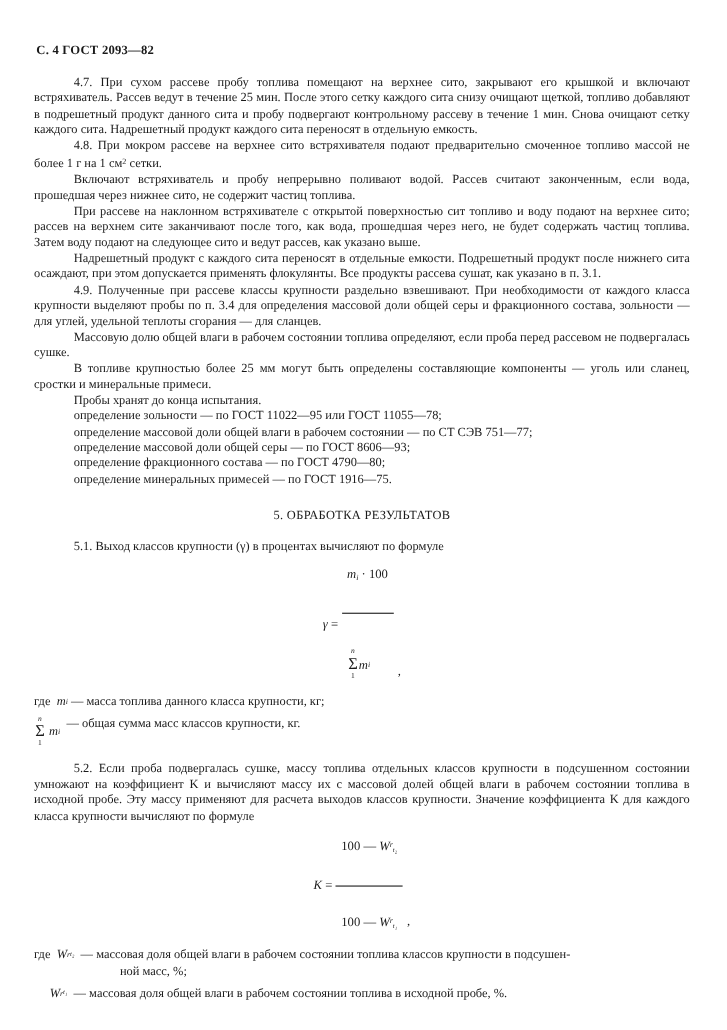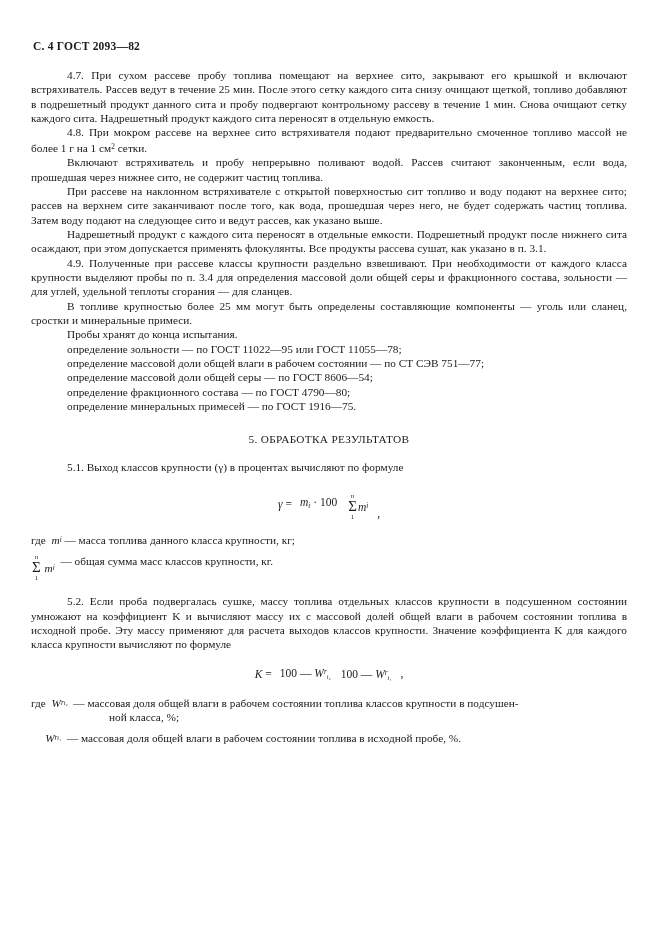--- a/index.html
+++ b/index.html
@@ -83,24 +83,24 @@
   }
   .eq .lhs {
     font-style: italic;
     margin-right: 3px;
   }
   .eq .eqsign {
     margin-right: 3px;
   }
   .frac {
     display: inline-flex;
-    flex-direction: row;
-    align-items: center;
+    flex-direction: column;
     vertical-align: middle;
     line-height: 1.05;
+    gap: 26px;
   }
   .frac .num {
     padding: 0 5px 1px 5px;
     white-space: nowrap;
   }
   .frac .den {
     padding: 1px 5px 0 5px;
     white-space: nowrap;
   }
   .frac .bar {
@@ -194,28 +194,29 @@
     <p class="body-par"><span>4.8.  При мокром рассеве на верхнее сито встряхивателя подают предварительно смоченное топливо массой не более 1 г на 1 см</span><sup class="sq">2</sup><span> сетки.</span></p>
 
     <p class="body-par">Включают встряхиватель и пробу непрерывно поливают водой. Рассев считают законченным, если вода, прошедшая через нижнее сито, не содержит частиц топлива.</p>
 
     <p class="body-par">При рассеве на наклонном встряхивателе с открытой поверхностью сит топливо и воду подают на верхнее сито; рассев на верхнем сите заканчивают после того, как вода, прошедшая через него, не будет содержать частиц топлива. Затем воду подают на следующее сито и ведут рассев, как указано выше.</p>
 
     <p class="body-par">Надрешетный продукт с каждого сита переносят в отдельные емкости. Подрешетный продукт после нижнего сита осаждают, при этом допускается применять флокулянты. Все продукты рассева сушат, как указано в п. 3.1.</p>
 
     <p class="body-par">4.9.  Полученные при рассеве классы крупности раздельно взвешивают. При необходимости от каждого класса крупности выделяют пробы по п. 3.4 для определения массовой доли общей серы и фракционного состава, зольности — для углей, удельной теплоты сгорания — для сланцев.</p>
 
+    <p class="body-par">Массовую долю общей влаги в рабочем состоянии топлива определяют, если проба перед рассевом не подвергалась сушке.</p>
 
     <p class="body-par">В топливе крупностью более 25 мм могут быть определены составляющие компоненты — уголь или сланец, сростки и минеральные примеси.</p>
 
     <p class="body-par">Пробы хранят до конца испытания.</p>
 
     <p class="list-line">определение зольности — по ГОСТ 11022—95 или ГОСТ 11055—78;</p>
     <p class="list-line">определение массовой доли общей влаги в рабочем состоянии — по СТ СЭВ 751—77;</p>
-    <p class="list-line">определение массовой доли общей серы — по ГОСТ 8606—54;</p>
+    <p class="list-line">определение массовой доли общей серы — по ГОСТ 8606—93;</p>
     <p class="list-line">определение фракционного состава — по ГОСТ 4790—80;</p>
     <p class="list-line">определение минеральных примесей — по ГОСТ 1916—75.</p>
 
     <div class="spacer-20"></div>
 
     <p class="section-title">5.  ОБРАБОТКА РЕЗУЛЬТАТОВ</p>
 
     <div class="spacer-15"></div>
 
     <p class="body-par">5.1.  Выход классов крупности (γ)  в процентах вычисляют по формуле</p>
@@ -280,21 +281,21 @@
       </span>
     </div>
 
     <div class="spacer-15"></div>
 
     <div class="where-row">
       <span class="lead"><span>где</span>&nbsp;&nbsp;<span class="mvar">W</span><sup class="sp">r</sup><sub class="idx2">t₂</sub>&nbsp;&nbsp;</span>
       <span class="desc">— массовая доля общей влаги в рабочем состоянии топлива классов крупности в подсушен-</span>
     </div>
 
-    <div class="indent-cont">ной класса, %;</div>
+    <div class="indent-cont">ной масс, %;</div>
 
     <div class="spacer-6"></div>
 
     <div class="where-row">
       <span class="lead">&nbsp;&nbsp;&nbsp;&nbsp;&nbsp;<span class="mvar">W</span><sup class="sp">r</sup><sub class="idx2">t₁</sub>&nbsp;&nbsp;</span>
       <span class="desc">— массовая доля общей влаги в рабочем состоянии топлива в исходной пробе, %.</span>
     </div>
 
   </div>
 </div>

